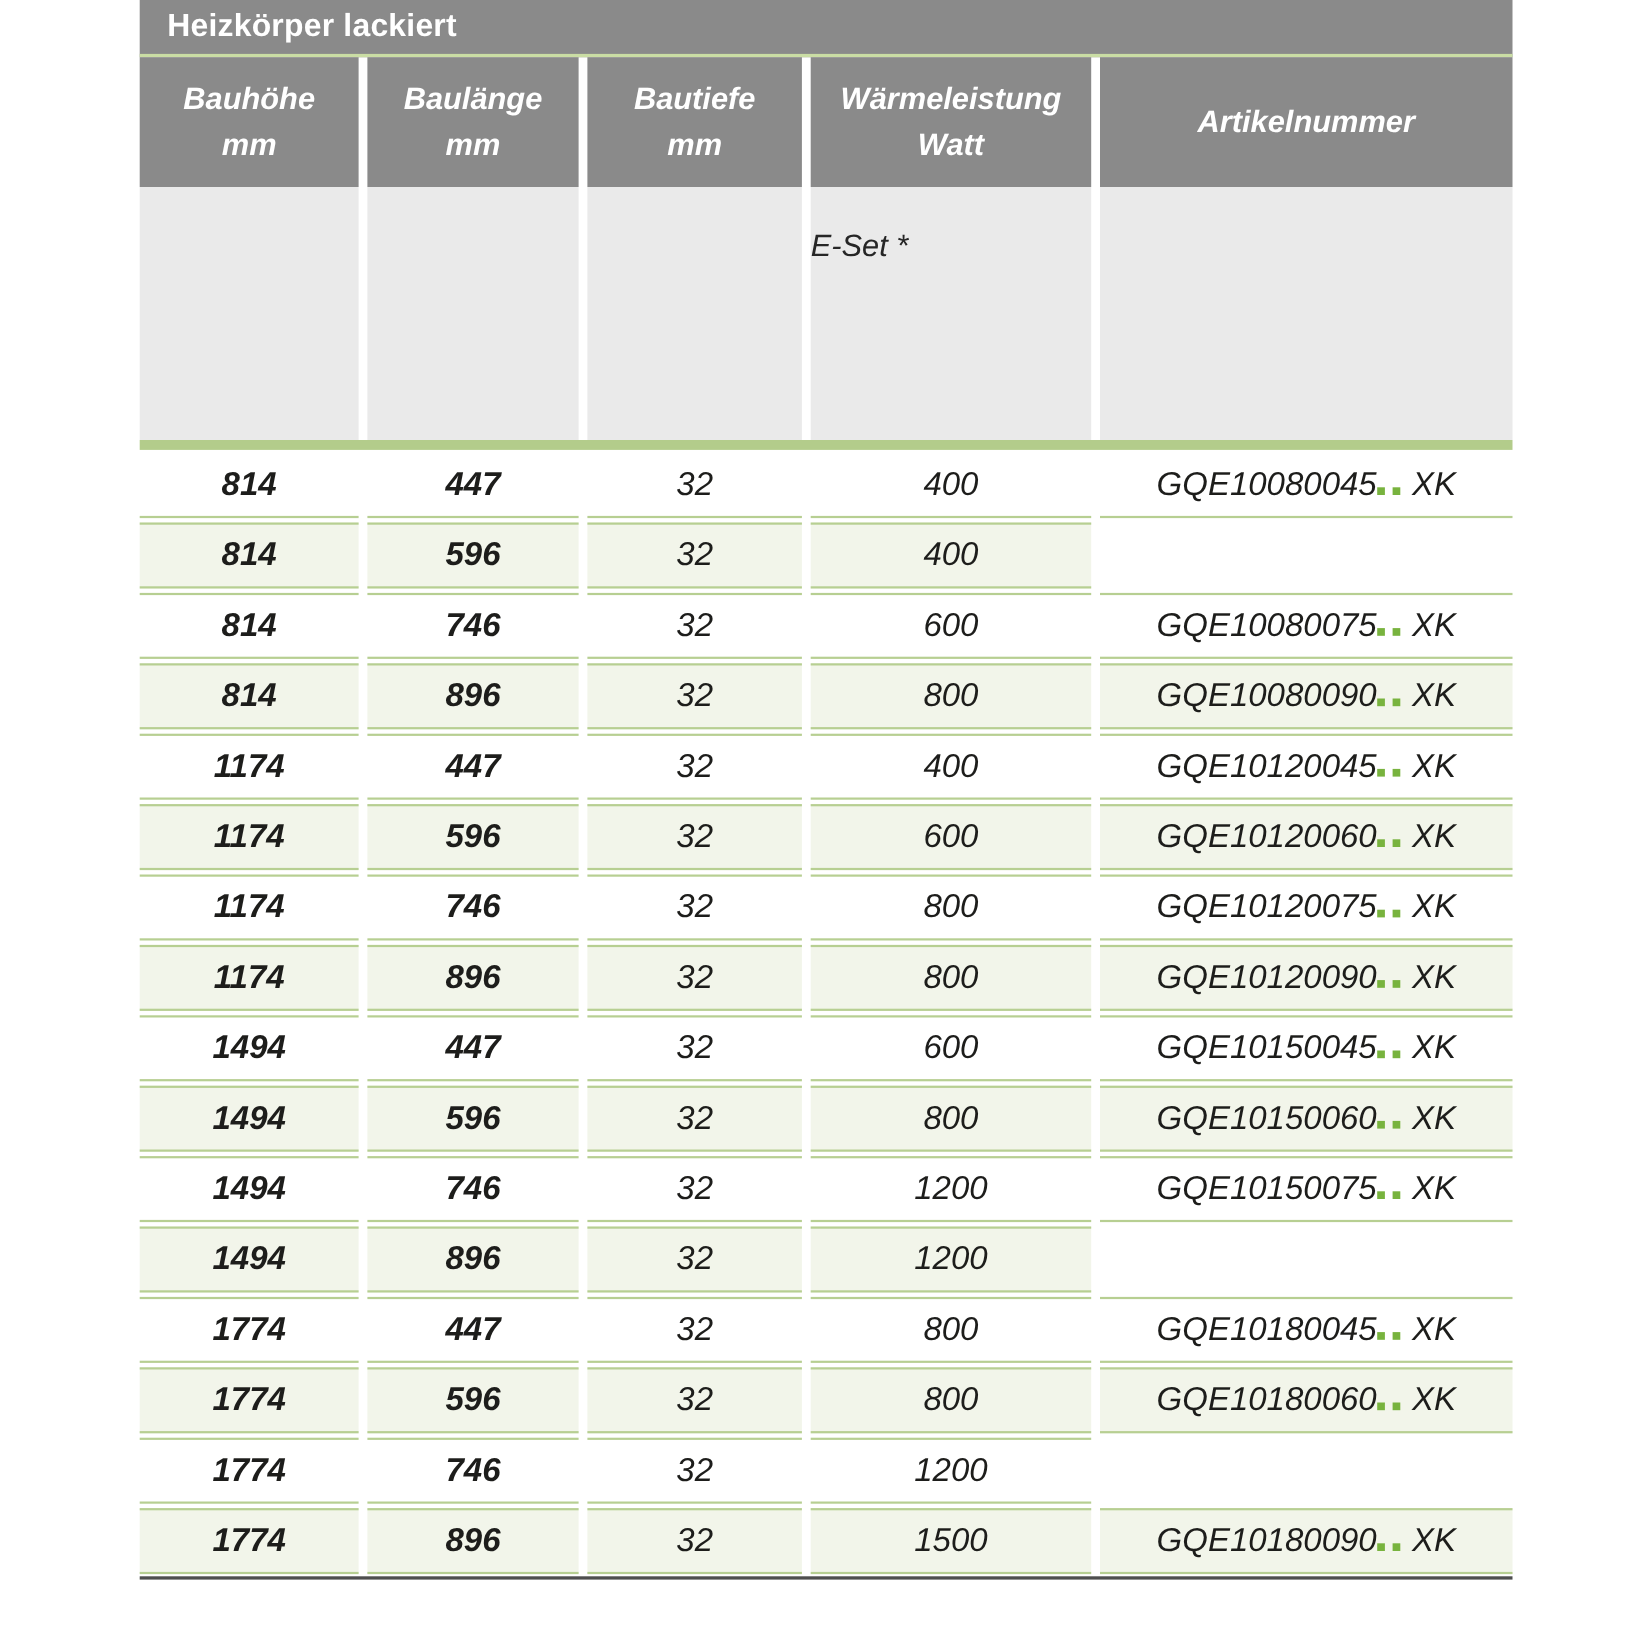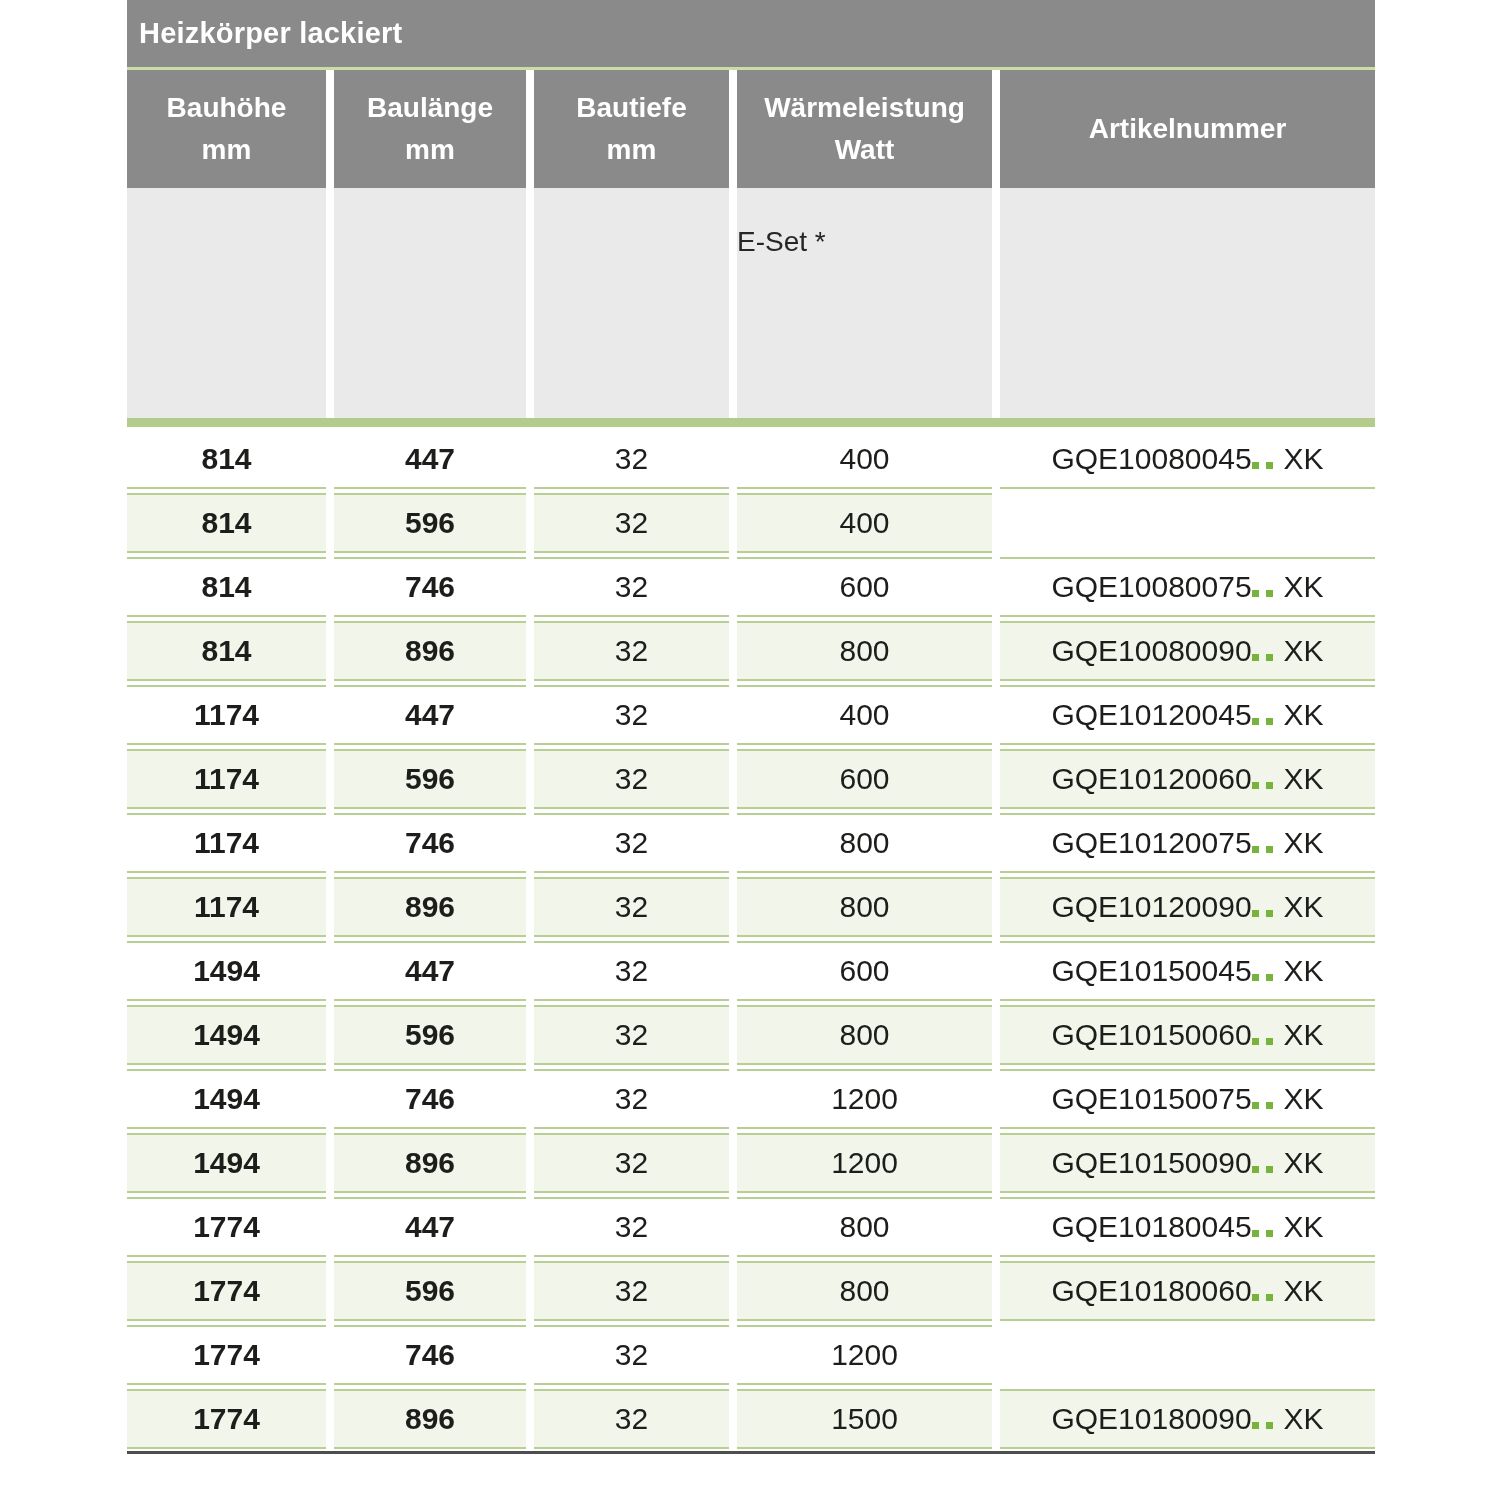--- a/index.html
+++ b/index.html
@@ -6,30 +6,31 @@
   body{
     width:1500px;height:1500px;position:relative;overflow:hidden;
     font-family:"Liberation Sans","DejaVu Sans",sans-serif;
     -webkit-font-smoothing:antialiased;
   }
   .catalog{
     position:absolute;left:127px;top:0;width:1248px;
   }
   
   .title-bar{
-    height:70px;background:var(--header-gray,#8a8a8a);
+    height:52px;background:var(--header-gray,#8a8a8a);
     border-bottom:3px solid var(--title-line-green,#cadda4);
-    display:flex;align-items:center;padding-left:12px;box-sizing:border-box;
+    display:flex;align-items:center;padding-left:25px;box-sizing:border-box;
     color:#ffffff;font-weight:700;font-size:29px;letter-spacing:0.2px;
   }
   
   .cols{
     display:grid;
     grid-template-columns:199px 192px 195px 255px 375px;
     column-gap:8px;
+    font-style:italic;
   }
   
   .hcell{
     background:var(--header-gray,#8a8a8a);height:118px;
     display:flex;flex-direction:column;align-items:center;justify-content:center;
     color:#ffffff;font-weight:700;font-size:28px;line-height:1.5;text-align:center;
   }
   .hcell span:empty{display:none;}
   
   .scell{
@@ -212,23 +213,20 @@
     <div class="cell">
           <span class="artline"><span class="art-code">GQE10150075</span><span class="dot"></span><span class="dot"></span><span class="art-suffix">XK</span></span>
         </div>
   </div>
 
   <div class="row cols alt">
     <div class="cell bold">1494</div>
     <div class="cell bold">896</div>
     <div class="cell">32</div>
     <div class="cell">1200</div>
-    <div class="cell">
-          <span class="artline"><span class="art-code">GQE10150090</span><span class="dot"></span><span class="dot"></span><span class="art-suffix">XK</span></span>
-        </div>
   </div>
 
   <div class="row cols">
     <div class="cell bold">1774</div>
     <div class="cell bold">447</div>
     <div class="cell">32</div>
     <div class="cell">800</div>
     <div class="cell">
           <span class="artline"><span class="art-code">GQE10180045</span><span class="dot"></span><span class="dot"></span><span class="art-suffix">XK</span></span>
         </div>

